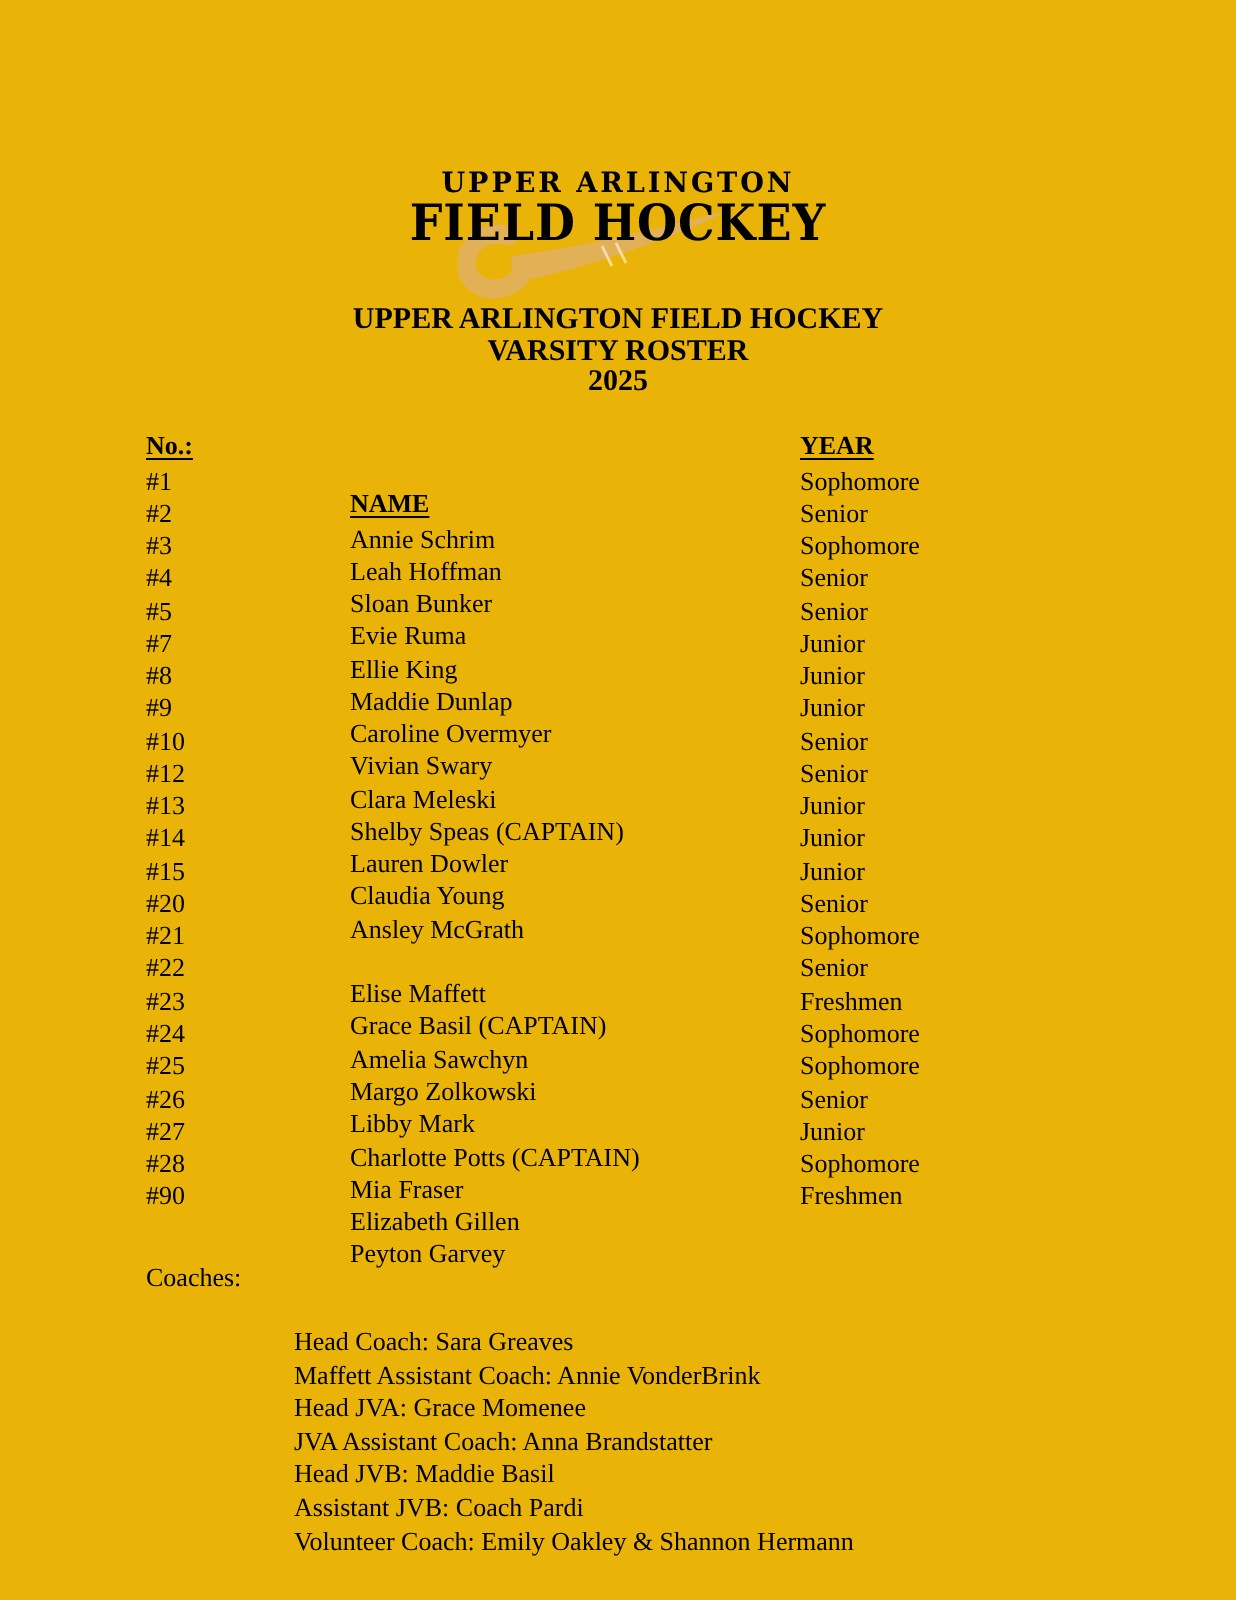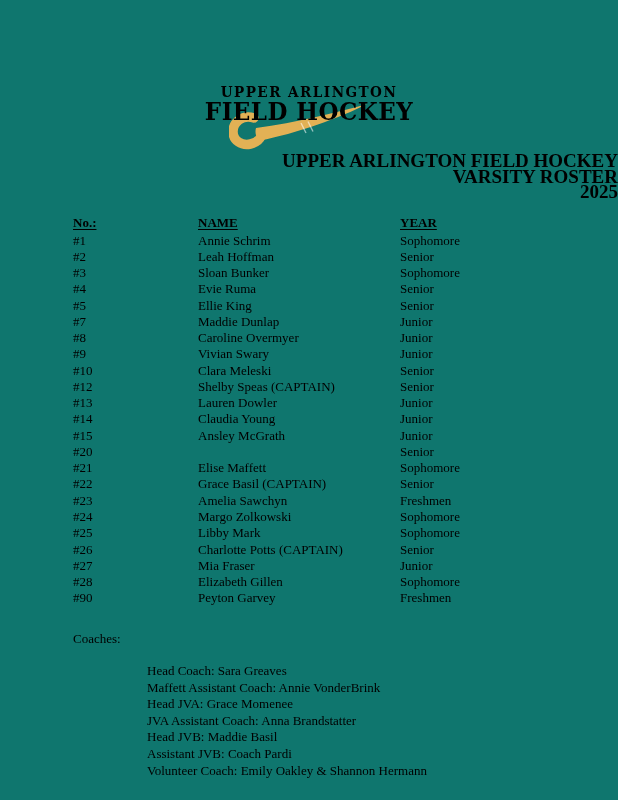--- a/index.html
+++ b/index.html
@@ -1,21 +1,21 @@
 <!DOCTYPE html>
 <html><head>
 <meta charset="utf-8">
 <style>
   * { margin:0; padding:0; box-sizing:border-box; }
   html,body { background:#ffffff; }
   .page {
     position:relative;
     width:618px; height:800px;
     margin:0 auto;
-    background:#0f766e;
+    background:#eab308;
     color:#000000;
     font-family:"Liberation Serif","DejaVu Serif",serif;
     overflow:hidden;
   }
 
   
   .logo-block {
     position:absolute; top:84px; left:0; width:100%;
     text-align:center; z-index:2;
   }
@@ -34,31 +34,31 @@
     transform:scaleX(0.92);
   }
   .stick-svg {
     position:absolute; left:229px; top:102px;
     width:142px; height:48px; z-index:1;
   }
 
   
   .title-block {
     position:absolute; top:153px; left:0; width:100%;
-    text-align:right; font-weight:bold;
-    font-size:19px; line-height:15.5px;
+    text-align:center; font-weight:bold;
+    font-size:15px; line-height:15.5px;
   }
 
   
   .roster { position:absolute; top:215px; left:0; width:100%; font-size:13px; }
   .r-row { position:relative; height:16.27px; line-height:16.27px;padding-left:12px; }
   .r-row.hdr { height:17.5px; line-height:15px; font-weight:bold; }
   .r-row.hdr span { text-decoration:underline; text-underline-offset:2px; }
   .c-no   { position:absolute; left:73px;  white-space:nowrap; }
-  .c-name { position:absolute; left:198px; white-space:nowrap; }
+  .c-name { position:absolute; left:175px; white-space:nowrap;margin-top:29px; }
   .c-year { position:absolute; left:400px; white-space:nowrap; }
 
   
   .coaches { position:absolute; top:627px; left:0; width:100%; font-size:13px; }
   .coaches-label { position:absolute; left:73px; top:4px; line-height:16.6px; }
   .coach-lines { position:absolute; left:147px; top:0;margin-top:36px; }
   .coach-line { height:16.6px; line-height:16.6px; white-space:nowrap; }
 </style>
 </head>
 <body>

